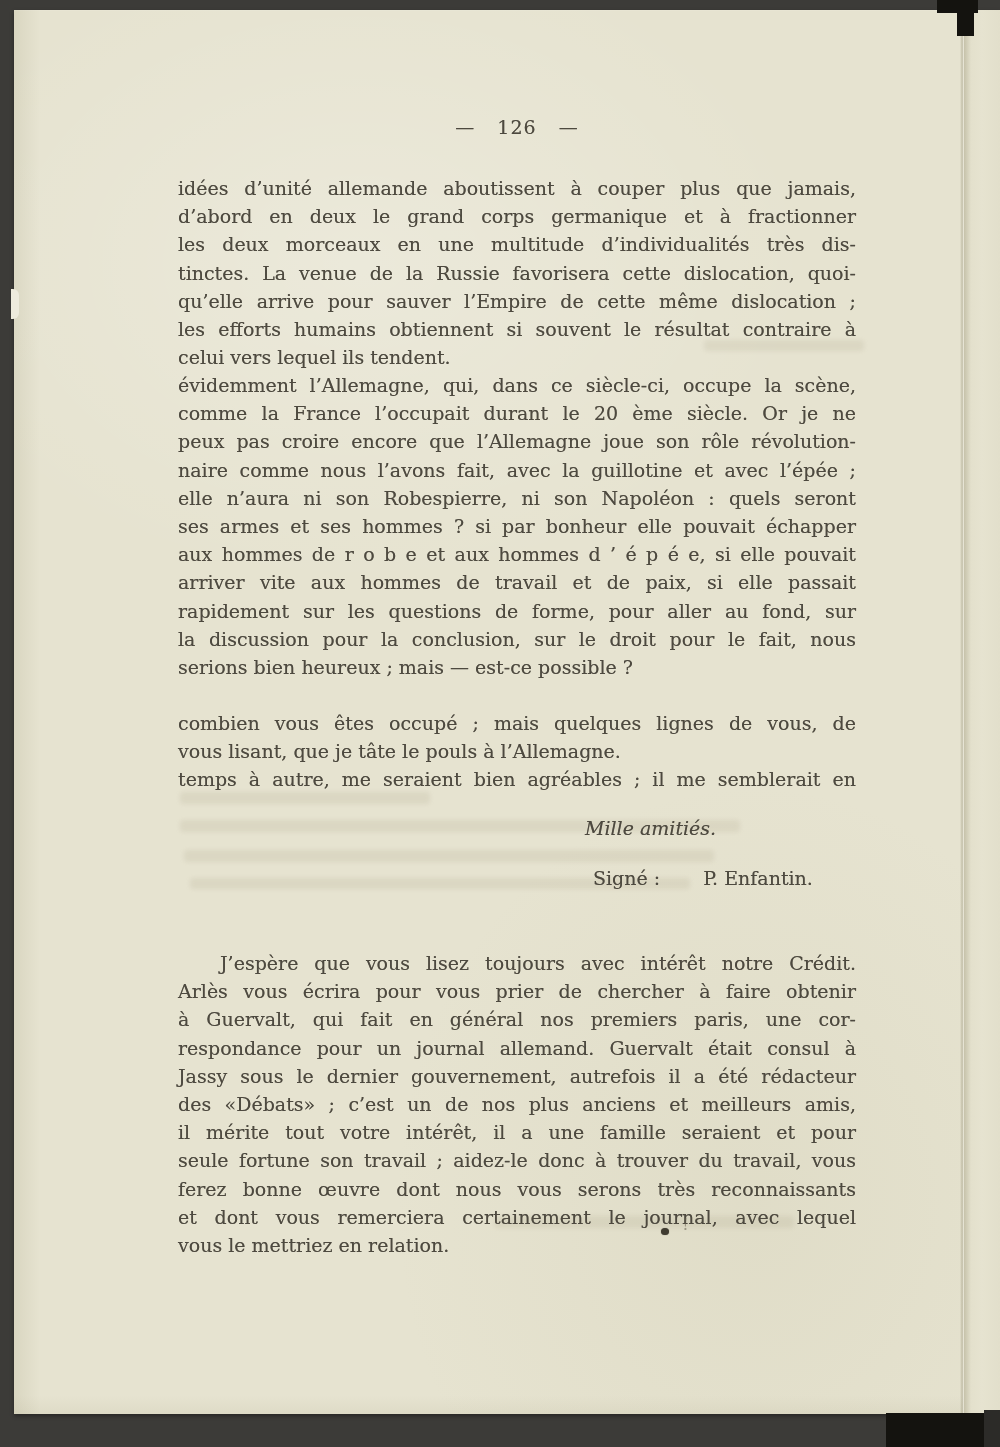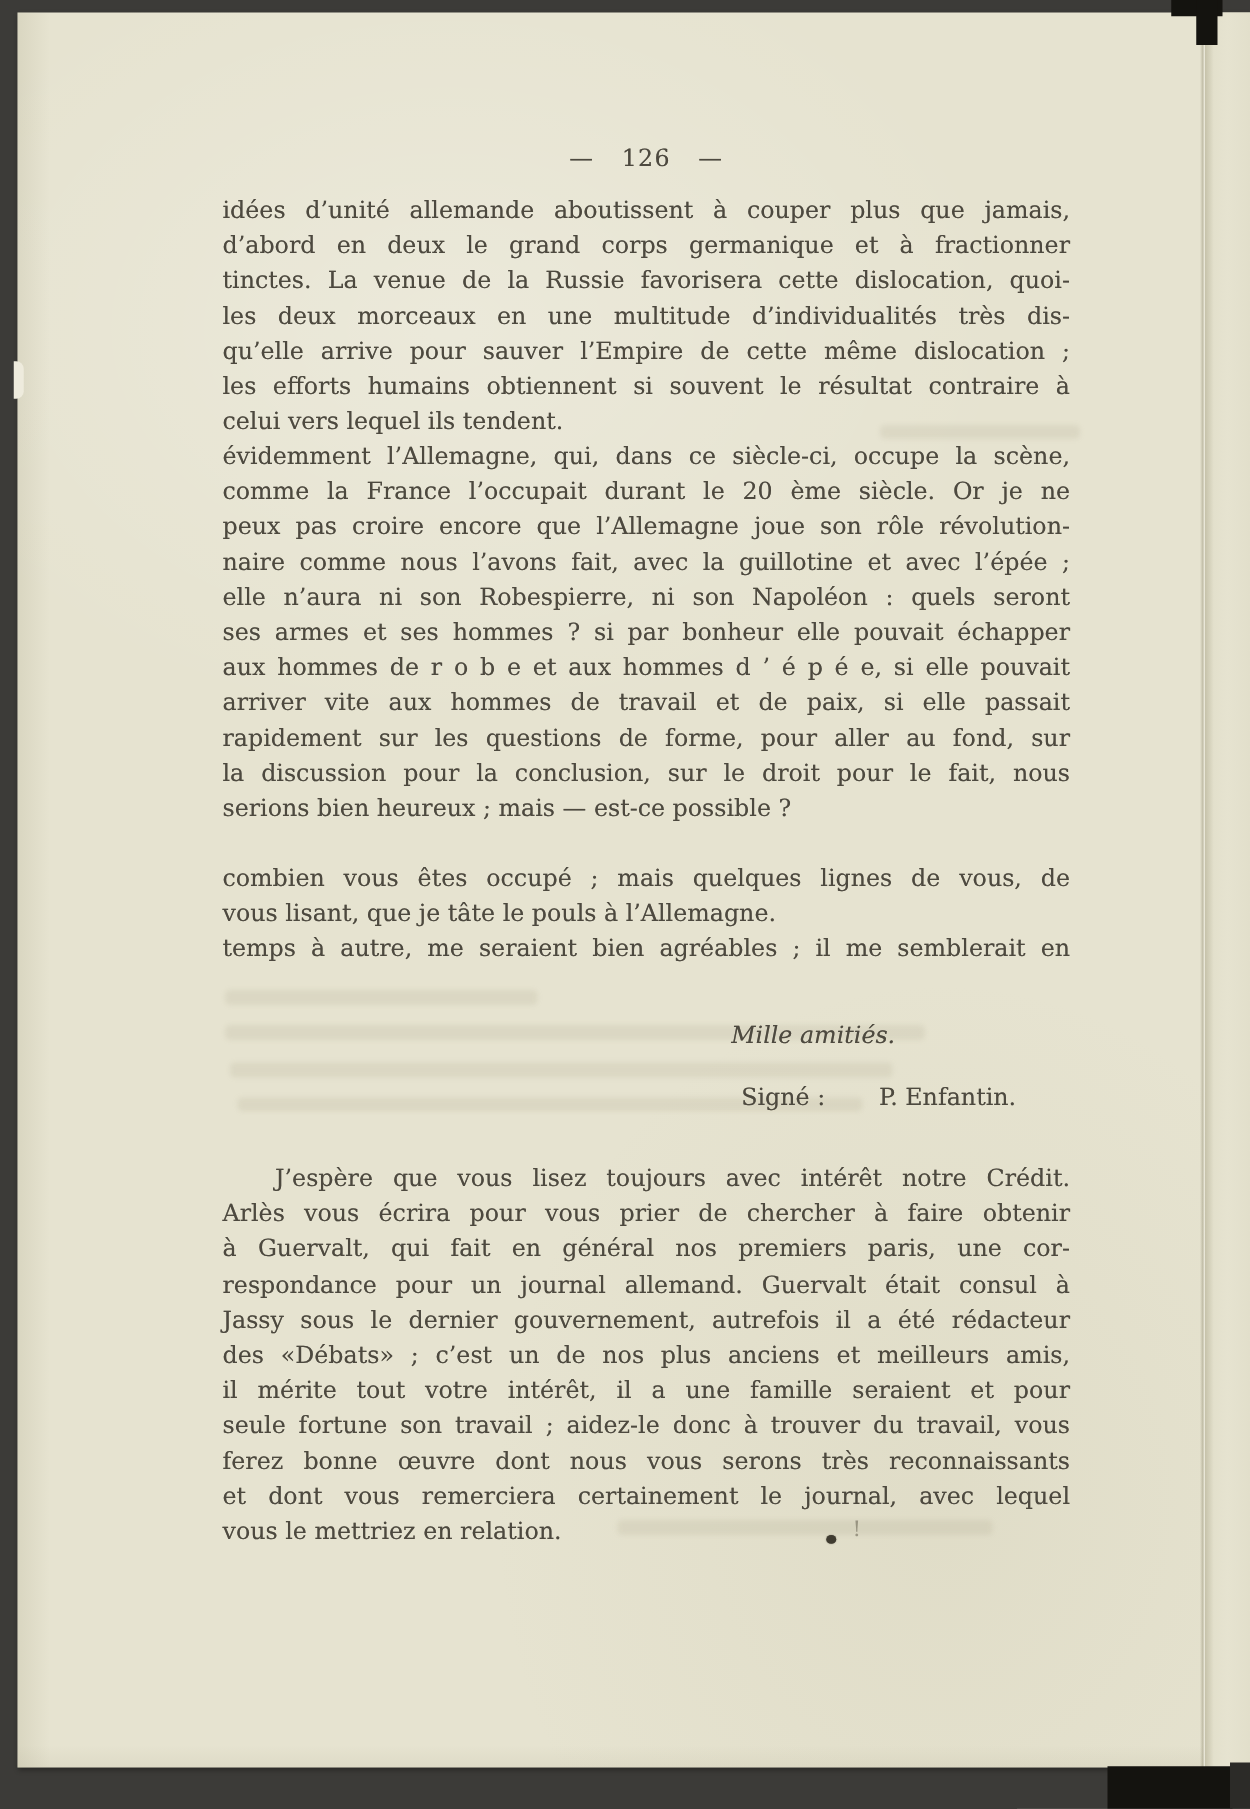--- a/index.html
+++ b/index.html
@@ -45,21 +45,21 @@
 
   
   .txt{color:#4d493f;font-size:19px;text-shadow:0 0 0.5px rgba(77,73,63,0.55);}
 
   #page-head{
     position:absolute;left:164px;top:106px;width:678px;height:29px;
     display:flex;justify-content:center;align-items:baseline;gap:22px;
     letter-spacing:1px;
   }
 
-  .para{position:absolute;left:164px;width:678px;}
+  .para{position:absolute;left:164px;width:678px;margin-top:20px;}
   .ln{
     height:28.2px;line-height:28.2px;white-space:nowrap;
     text-align:justify;text-align-last:justify;text-justify:inter-word;
     overflow:visible;
   }
   .ln.end{text-align-last:left;}
   .ln.ind{text-indent:42px;}
 
   #p1{top:144px;} #p2{top:341px;} #p3{top:679px;} #p4{top:919px;}
 
@@ -95,22 +95,22 @@
 
     <div id="page-head" class="txt">
       <span>—</span>
       <span>126</span>
       <span>—</span>
     </div>
 
     <div class="para txt" id="p1">
       <div class="ln">idées d’unité allemande aboutissent à couper plus que jamais,</div>
       <div class="ln">d’abord en deux le grand corps germanique et à fractionner</div>
+      <div class="ln">les deux morceaux en une multitude d’individualités très dis-</div>
       <div class="ln">tinctes. La venue de la Russie favorisera cette dislocation, quoi-</div>
-      <div class="ln">les deux morceaux en une multitude d’individualités très dis-</div>
       <div class="ln">qu’elle arrive pour sauver l’Empire de cette même dislocation ;</div>
       <div class="ln">les efforts humains obtiennent si souvent le résultat contraire à</div>
       <div class="ln end">celui vers lequel ils tendent.</div>
     </div>
 
     <div class="para txt" id="p2">
       <div class="ln">évidemment l’Allemagne, qui, dans ce siècle-ci, occupe la scène,</div>
       <div class="ln">comme la France l’occupait durant le 20 ème siècle. Or je ne</div>
       <div class="ln">peux pas croire encore que l’Allemagne joue son rôle révolution-</div>
       <div class="ln">naire comme nous l’avons fait, avec la guillotine et avec l’épée ;</div>

